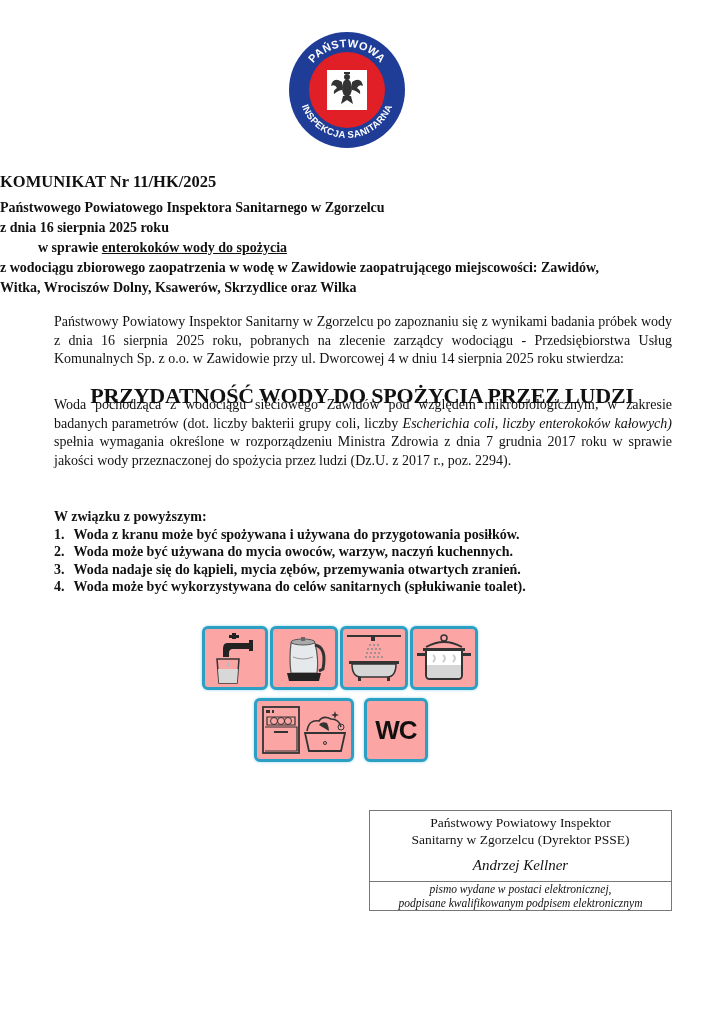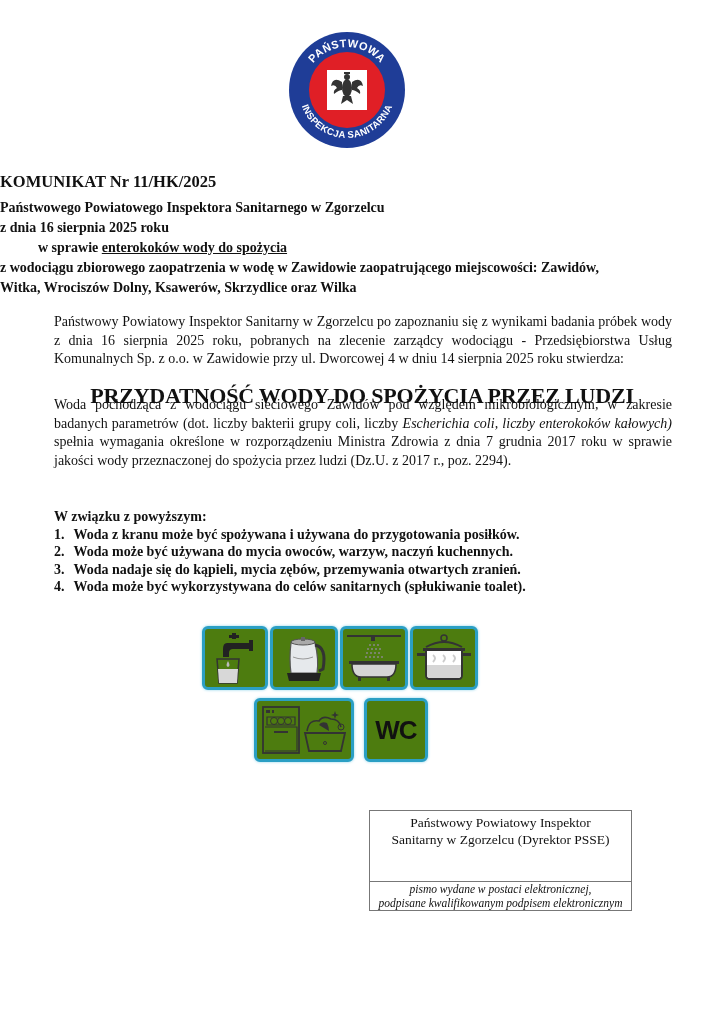--- a/index.html
+++ b/index.html
@@ -19,23 +19,23 @@
   .para { left: 54px; width: 618px; font-size: 14px; line-height: 18.5px; text-align: justify; }
   .p1 { top: 313px; }
   .big { left: 0; width: 724px; top: 383px; font-size: 22px; font-weight: bold; text-align: center; letter-spacing: -0.2px; }
   .p2 { top: 396px; }
   .p2 i { font-style: italic; }
   .list { left: 54px; top: 508px; font-size: 14px; line-height: 17.5px; font-weight: bold; }
   .list ol { margin: 0; padding-left: 0; list-style: none; }
   .list li { display: flex; }
   .list li .num { width: 16px; display: inline-block; }
   .icons { left: 200px; top: 624px; width: 290px; height: 142px; }
-  .ibox { position: absolute; border: 3px solid #2b9fc4; border-radius: 6px; background: #4d7c0f;
+  .ibox { position: absolute; border: 3px solid #2b9fc4; border-radius: 6px; background: #fca5a5;
           box-shadow: 0 0 3px #8fd3ea; box-sizing: border-box; }
-  .sig { left: 369px; top: 810px; width: 263px; height: 101px; border: 1px solid #777; box-sizing: border-box; }
+  .sig { left: 369px; top: 810px; width: 303px; height: 101px; border: 1px solid #777; box-sizing: border-box; }
   .sig .top { height: 71px; border-bottom: 1px solid #777; box-sizing: border-box; font-size: 13.5px; text-align: center; padding-top: 3px; line-height: 17px; }
   .sig .name { font-style: italic; font-size: 15px; margin-top: 9px; }
   .sig .bot { font-size: 11.5px; font-style: italic; text-align: center; line-height: 13.5px; padding-top: 1px; }
 </style>
 </head>
 <body>
 
 <div class="abs logo">
   <svg width="120" height="120" viewBox="0 0 120 120">
     <defs>
@@ -177,18 +177,19 @@
 
   <div class="ibox" style="left:164px;top:74px;width:64px;height:64px;">
     <div style="font-family:'Liberation Sans',sans-serif;font-weight:bold;font-size:26px;text-align:center;line-height:58px;color:#111;letter-spacing:-1px;">WC</div>
   </div>
 </div>
 
 <div class="abs sig">
   <div class="top">
     <div>Państwowy Powiatowy  Inspektor</div>
     <div>Sanitarny w Zgorzelcu (Dyrektor PSSE)</div>
+    <div class="name">Andrzej Kellner</div>
   </div>
   <div class="bot">
     <div>pismo wydane w postaci elektronicznej,</div>
     <div>podpisane kwalifikowanym podpisem elektronicznym</div>
   </div>
 </div>
 
 </body></html>

